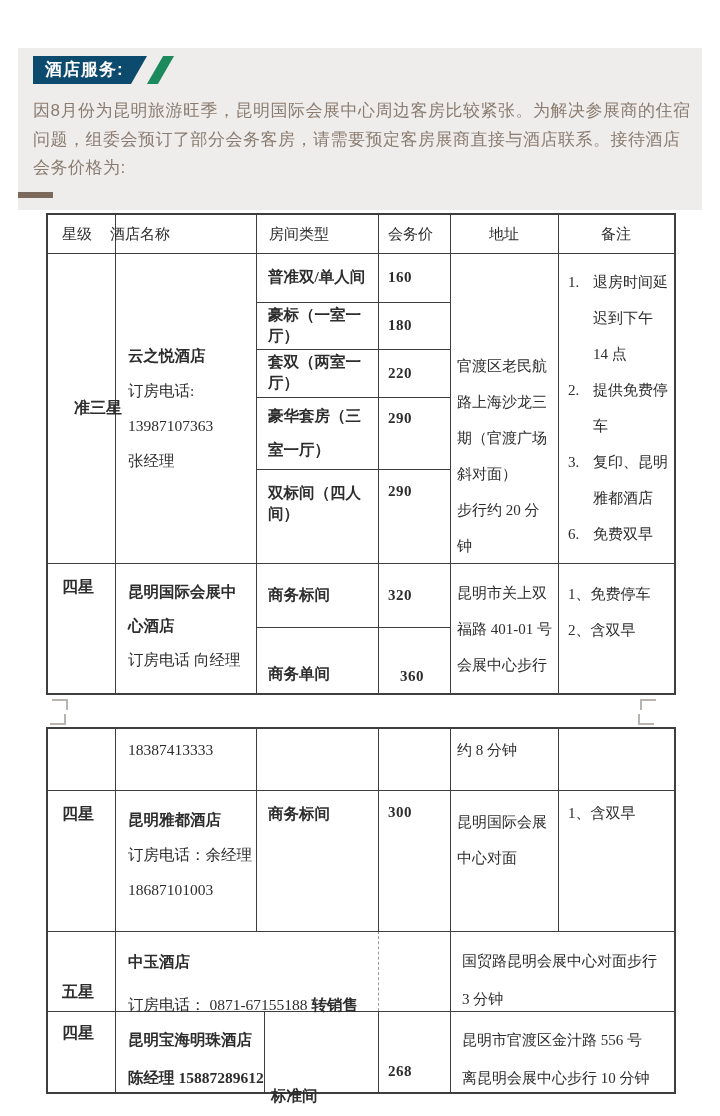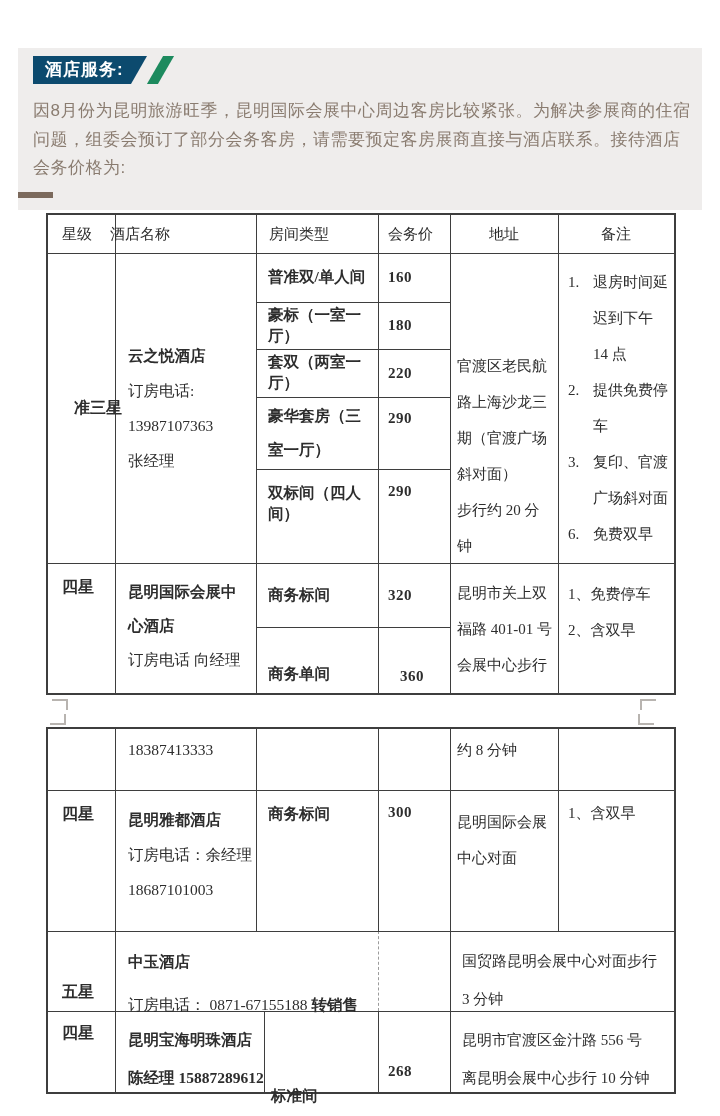--- a/index.html
+++ b/index.html
@@ -106,21 +106,21 @@
       <div class="ritem">
         <span class="rn">1.</span>
         <span class="rt">退房时间延迟到下午 14 点</span>
       </div>
       <div class="ritem">
         <span class="rn">2.</span>
         <span class="rt">提供免费停车</span>
       </div>
       <div class="ritem">
         <span class="rn">3.</span>
-        <span class="rt">复印、官渡广场斜对面</span>
+        <span class="rt">复印、昆明雅都酒店</span>
       </div>
       <div class="ritem">
         <span class="rn">6.</span>
         <span class="rt">免费双早</span>
       </div>
     </div>
 
     <div class="cell b" style="left:0;top:348px;width:67px;height:132px;padding:14px 0 0 14px;font-size:16px;">四星</div>
     <div class="cell" style="left:67px;top:348px;width:141px;height:132px;padding:12px 8px 0 13px;line-height:34px;">
       <div class="b">昆明国际会展中心酒店</div>

